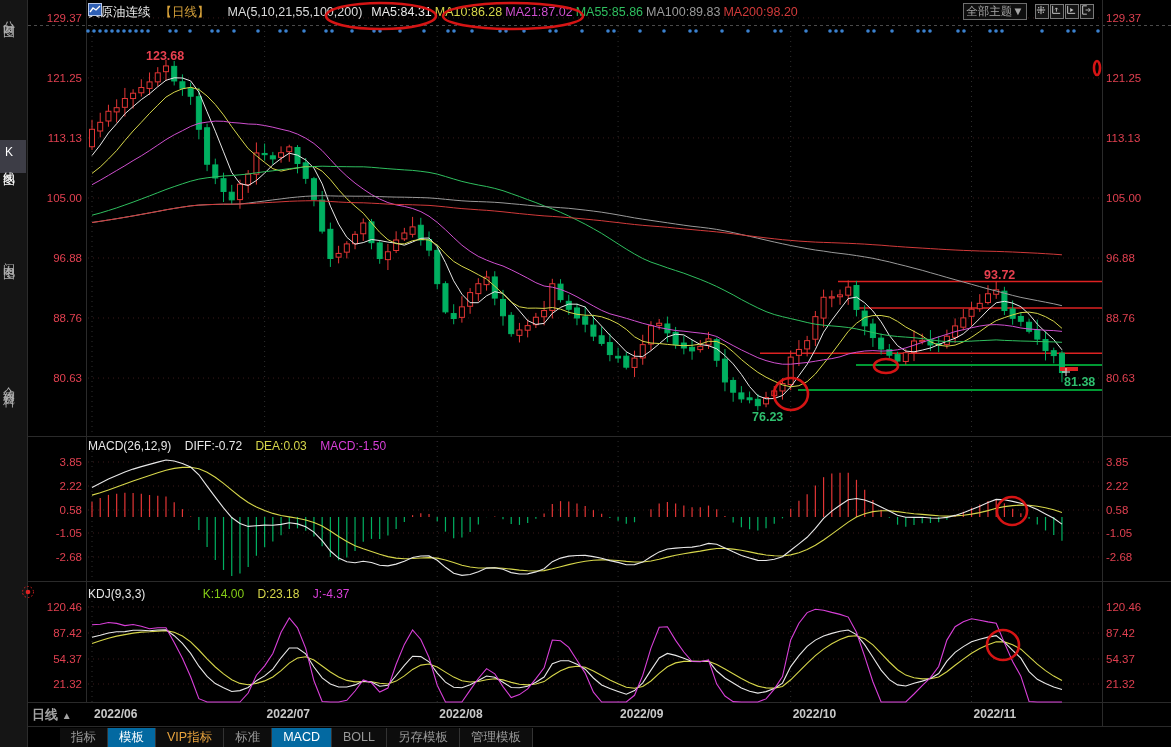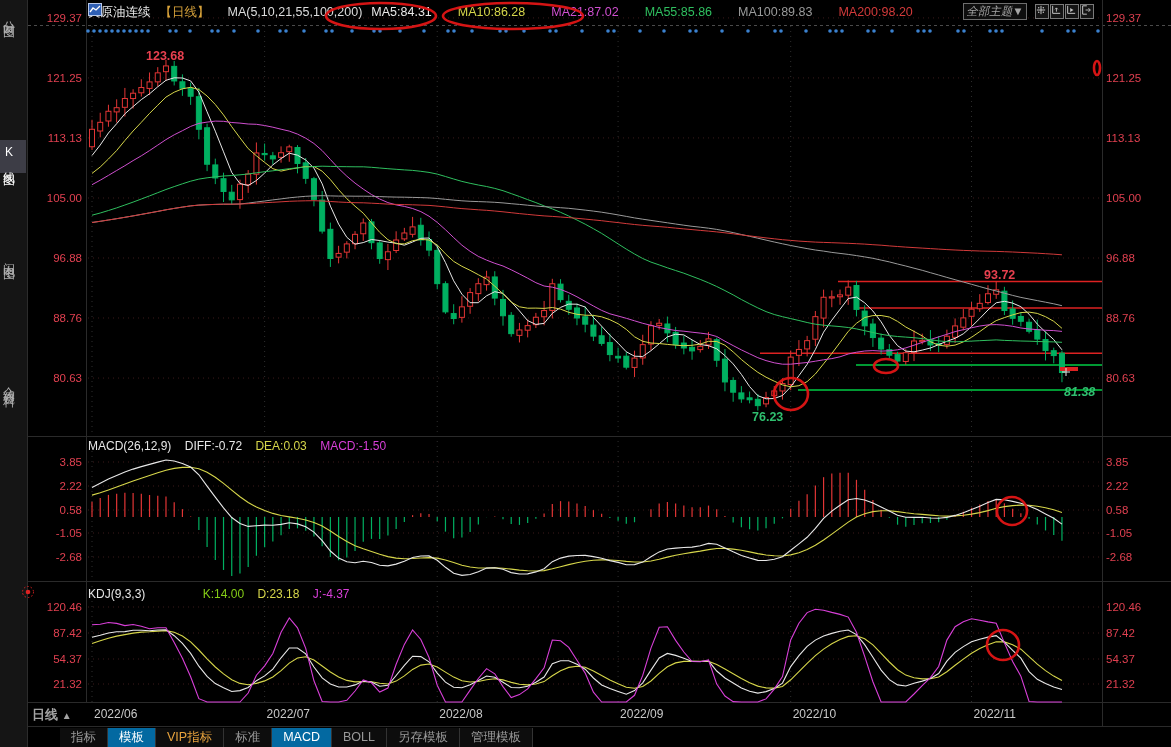--- a/index.html
+++ b/index.html
@@ -15,30 +15,30 @@
              color:#b0b0b0;font-size:12px;letter-spacing:3px;padding:5px 0;text-align:center;cursor:pointer;}
   .side-item.active{background:#3d3d46;color:#fff;}
   
   #header{position:absolute;left:88px;top:3px;height:18px;z-index:3;display:flex;align-items:center;
           gap:9px;font-size:12.5px;white-space:nowrap;}
   .hd-title{color:#e9e9e9;}
   .hd-period{color:#d8a23a;}
   .hd-ma-settings{color:#dcdcdc;}
   .hd-ma{font-size:12.5px;}
   #theme-btn{position:absolute;left:963px;top:3px;width:62px;height:15px;border:1px solid #6e6e6e;
-             background:#0e0e0e;color:#a6a6a6;font-size:11.5px;text-align:center;line-height:15px;z-index:3;cursor:pointer;font-style:italic;}
+             background:#0e0e0e;color:#a6a6a6;font-size:11.5px;text-align:center;line-height:15px;z-index:3;cursor:pointer;}
   .hdr-icon{position:absolute;top:4px;width:12px;height:13px;border:1px solid #7a7a7a;background:#141414;
             z-index:3;cursor:pointer;display:flex;align-items:center;justify-content:center;}
   
   .lbl{position:absolute;font-size:11.5px;line-height:14px;color:#e04050;z-index:3;}
   .panel-head{position:absolute;z-index:3;font-size:12px;white-space:nowrap;}
   .panel-head span{margin-right:10px;}
   
   #period-label{position:absolute;left:32px;top:706px;z-index:3;color:#a3a3a3;font-size:13px;font-weight:700;}
-  .date-lbl{position:absolute;top:707px;z-index:3;color:#c9c9c9;font-size:12px;font-weight:400;text-align:right;}
+  .date-lbl{position:absolute;top:707px;z-index:3;color:#c9c9c9;font-size:12px;font-weight:700;text-align:right;}
   #tabbar{position:absolute;left:60px;top:728px;height:31px;z-index:4;display:flex;font-size:12.5px;}
   .tab{padding:0 11px;line-height:19px;color:#9a9a9a;border-right:1px solid #333;cursor:pointer;background:#0d0d0d;}
   .tab.active{background:#0369a1;color:#fff;}
   .tab.vip{color:#e8a33d;}
 </style>
 </head>
 <body>
 
 <div id="root">
   <svg id="chart-svg" width="1171" height="747">
@@ -545,21 +545,21 @@
   <div id="header">
     <span class="hd-title">美原油连续</span>
     <span class="hd-period">【日线】</span>
     <span style="display:inline-flex;">
       <svg width="14" height="13" viewBox="0 0 14 13">
           <rect x="0.5" y="0.5" width="13" height="12" fill="#2f5fb4" stroke="#b8c8e8"></rect>
           <polyline points="2,9 5,5 8,7 12,3" fill="none" stroke="#fff" stroke-width="1.3"></polyline>
         </svg>
     </span>
     <span class="hd-ma-settings">MA(5,10,21,55,100,200)</span>
-    <span id="ma-values" style="display:inline-flex;gap:26px;align-items:center;">
+    <span id="ma-values" style="display:inline-flex;gap:3px;align-items:center;">
         <span class="hd-ma" style="color: rgb(232, 232, 232);">MA5:84.31</span>
         <span class="hd-ma" style="color: rgb(214, 214, 74);">MA10:86.28</span>
         <span class="hd-ma" style="color: rgb(207, 79, 207);">MA21:87.02</span>
         <span class="hd-ma" style="color: rgb(47, 191, 95);">MA55:85.86</span>
         <span class="hd-ma" style="color: rgb(154, 154, 154);">MA100:89.83</span>
         <span class="hd-ma" style="color: rgb(210, 58, 58);">MA200:98.20</span>
       </span>
   </div>
 
   <div id="theme-btn">全部主题▼</div>
@@ -638,21 +638,21 @@
       <span class="lbl" style="left: 1106px; top: 600px;">120.46</span>
       <span class="lbl" style="left: 30px; top: 626px; width: 52px; text-align: right;">87.42</span>
       <span class="lbl" style="left: 1106px; top: 626px;">87.42</span>
       <span class="lbl" style="left: 30px; top: 652px; width: 52px; text-align: right;">54.37</span>
       <span class="lbl" style="left: 1106px; top: 652px;">54.37</span>
       <span class="lbl" style="left: 30px; top: 677px; width: 52px; text-align: right;">21.32</span>
       <span class="lbl" style="left: 1106px; top: 677px;">21.32</span>
       <span class="lbl" style="left: 146px; top: 49px; color: rgb(232, 64, 79); font-weight: 700; font-size: 12.5px; text-align: center;">123.68</span>
       <span class="lbl" style="left: 984px; top: 268px; color: rgb(232, 64, 79); font-weight: 700; font-size: 12.5px;">93.72</span>
       <span class="lbl" style="left: 752px; top: 410px; color: rgb(47, 191, 111); font-weight: 700; font-size: 12.5px;">76.23</span>
-      <span class="lbl" style="left: 1064px; top: 385px; color: rgb(47, 191, 111); font-weight: 700; font-size: 12.5px; font-style: italic;">81.38</span>
+      <span class="lbl" style="left: 1064px; top: 375px; color: rgb(47, 191, 111); font-weight: 700; font-size: 12.5px;">81.38</span>
     </div>
   <div id="tabbar">
       <div class="tab">指标</div>
       <div class="tab active">模板</div>
       <div class="tab vip">VIP指标</div>
       <div class="tab">标准</div>
       <div class="tab active">MACD</div>
       <div class="tab">BOLL</div>
       <div class="tab">另存模板</div>
       <div class="tab">管理模板</div>

